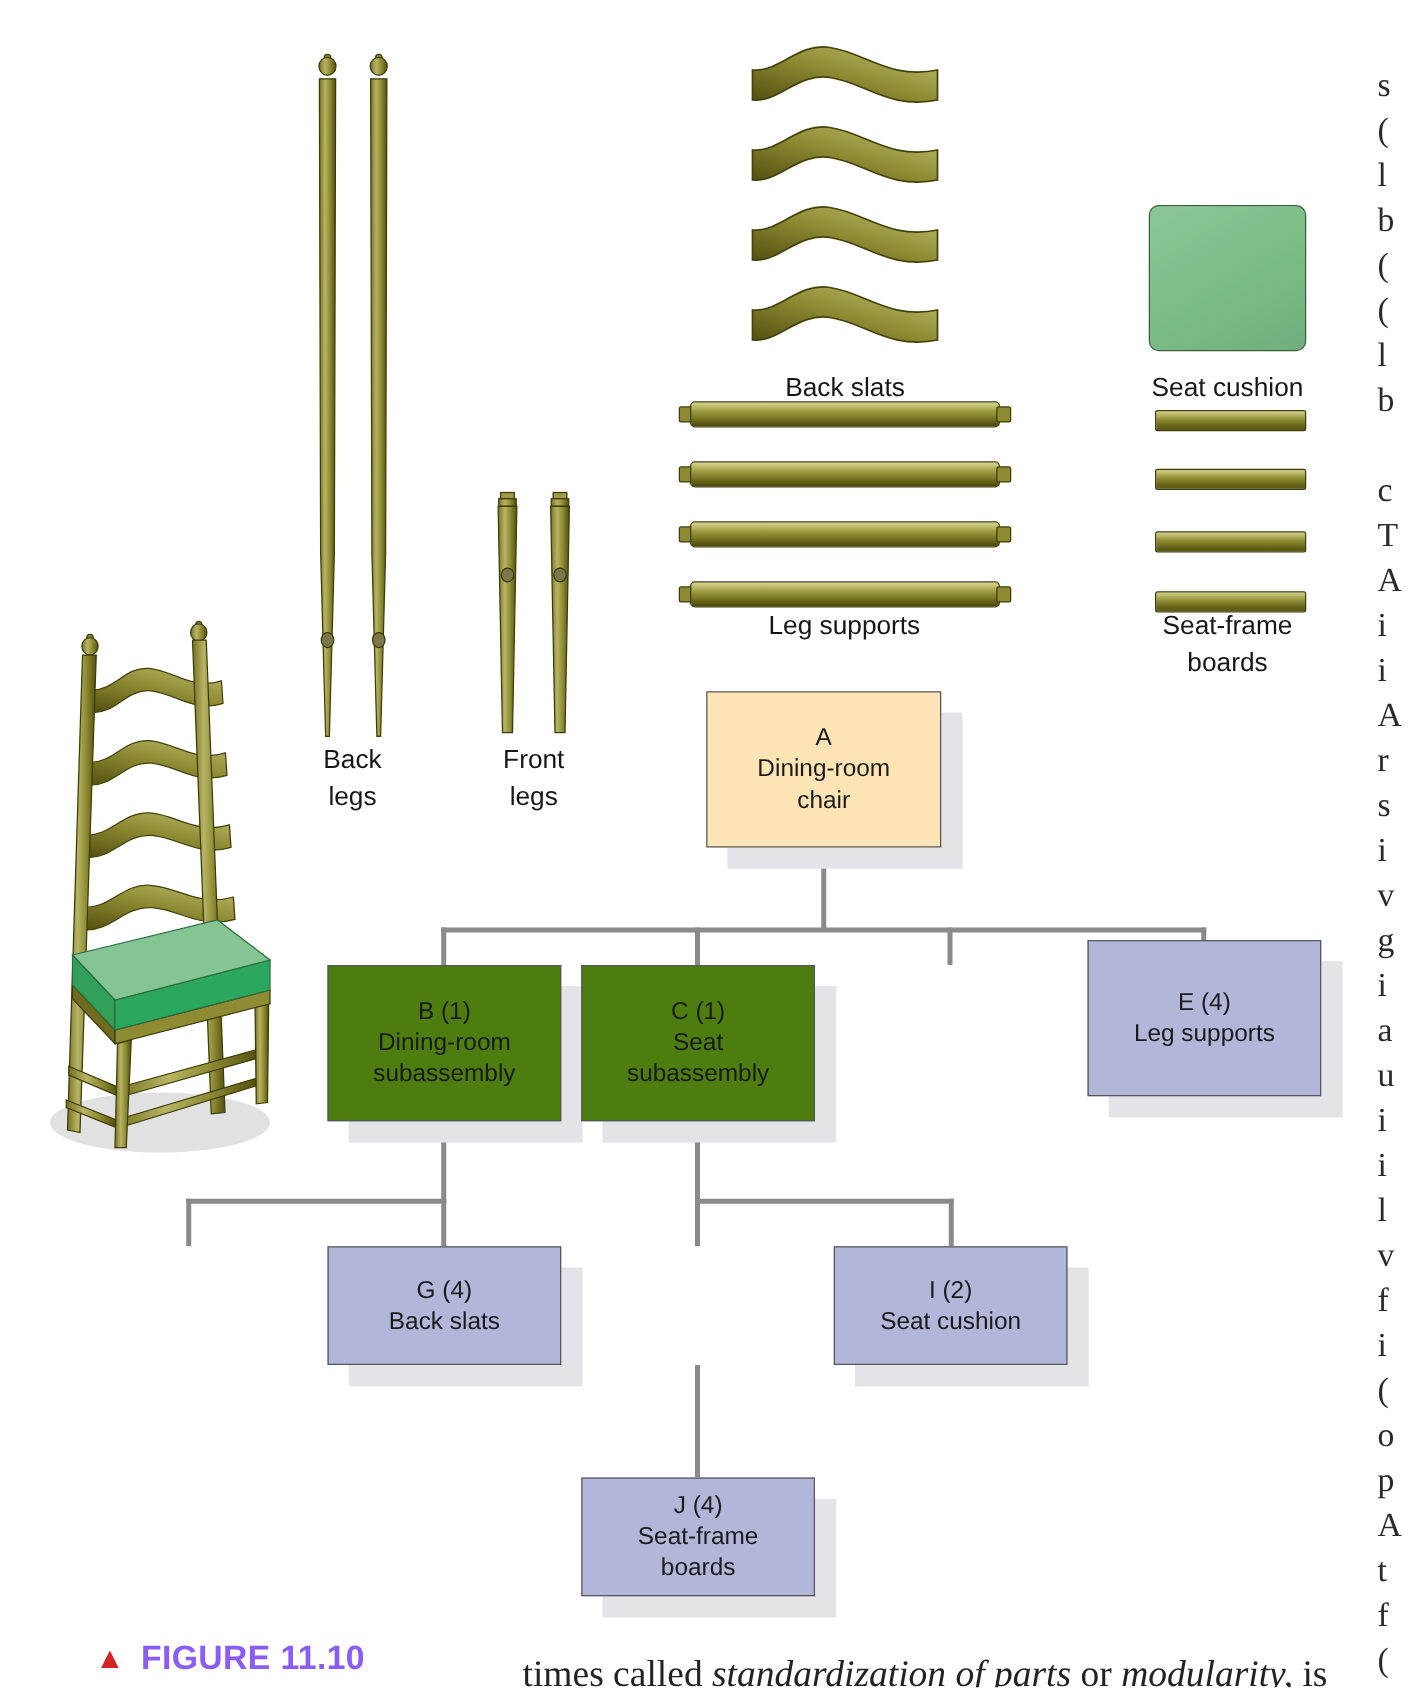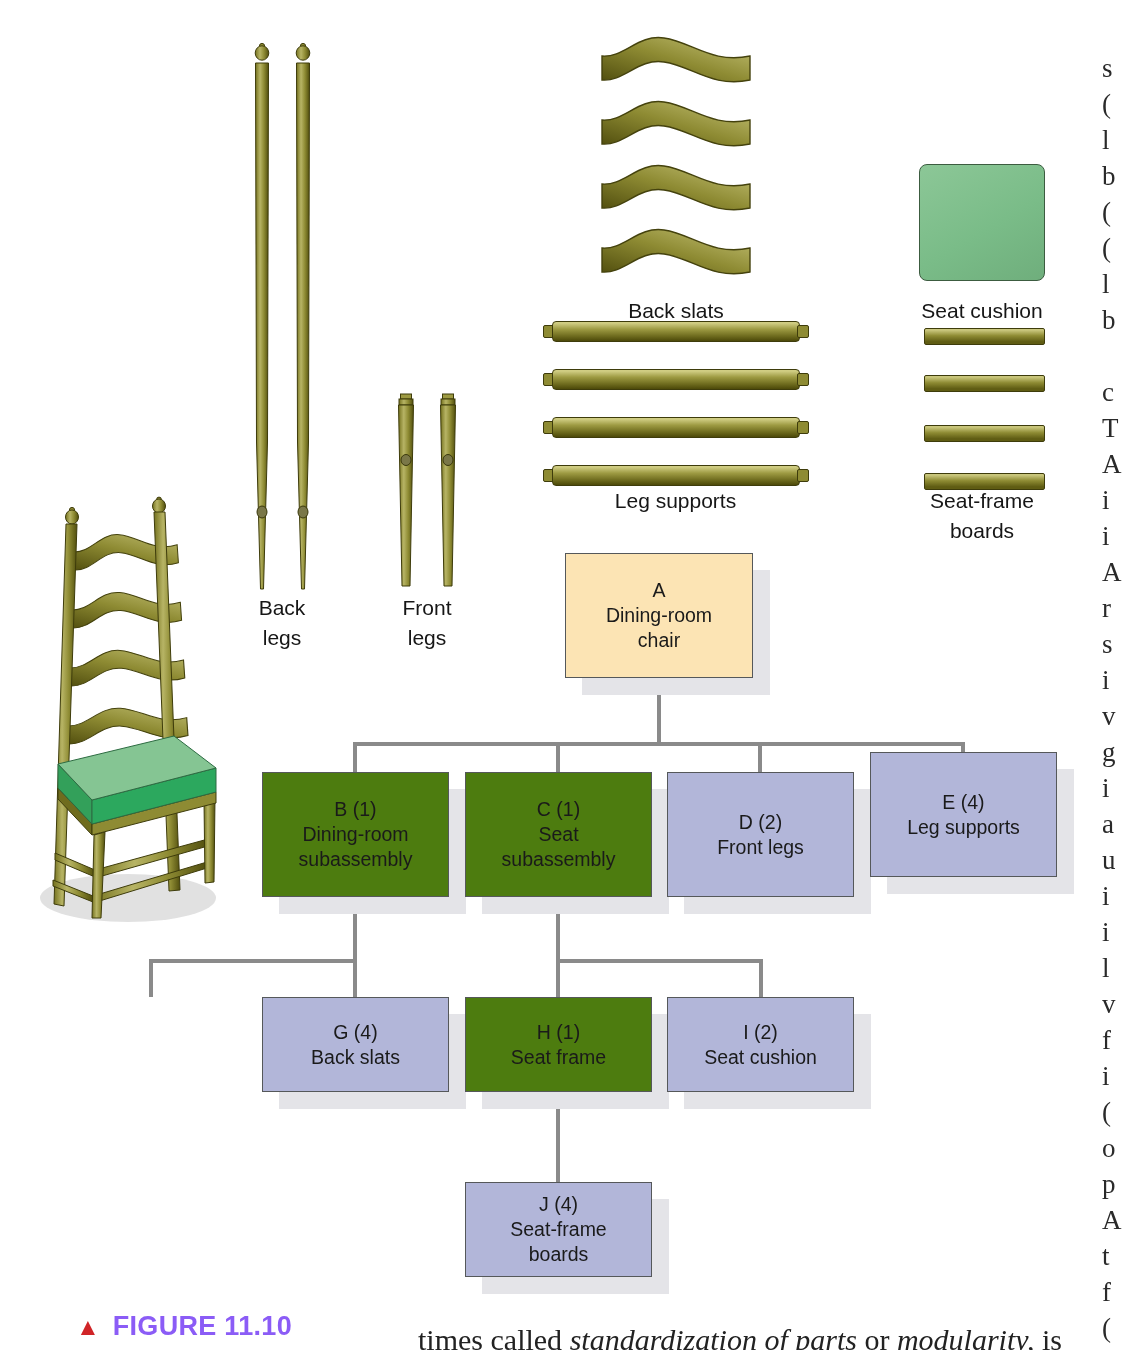--- a/index.html
+++ b/index.html
@@ -216,35 +216,27 @@
   <div class="node green" style="left:262px;top:772px;width:187px;height:125px">
     <div class="nl">B (1)</div>
     <div class="nl">Dining-room</div>
     <div class="nl">subassembly</div>
   </div>
   <div class="node green" style="left:465px;top:772px;width:187px;height:125px">
     <div class="nl">C (1)</div>
     <div class="nl">Seat</div>
     <div class="nl">subassembly</div>
   </div>
-  <div class="node purple" style="left:667px;top:772px;width:187px;height:125px">
-    <div class="nl">D (2)</div>
-    <div class="nl">Front legs</div>
-  </div>
   <div class="node purple" style="left:870px;top:752px;width:187px;height:125px">
     <div class="nl">E (4)</div>
     <div class="nl">Leg supports</div>
   </div>
   <div class="node purple" style="left:262px;top:997px;width:187px;height:95px">
     <div class="nl">G (4)</div>
     <div class="nl">Back slats</div>
-  </div>
-  <div class="node green" style="left:465px;top:997px;width:187px;height:95px">
-    <div class="nl">H (1)</div>
-    <div class="nl">Seat frame</div>
   </div>
   <div class="node purple" style="left:667px;top:997px;width:187px;height:95px">
     <div class="nl">I (2)</div>
     <div class="nl">Seat cushion</div>
   </div>
   <div class="node purple" style="left:465px;top:1182px;width:187px;height:95px">
     <div class="nl">J (4)</div>
     <div class="nl">Seat-frame</div>
     <div class="nl">boards</div>
   </div>

